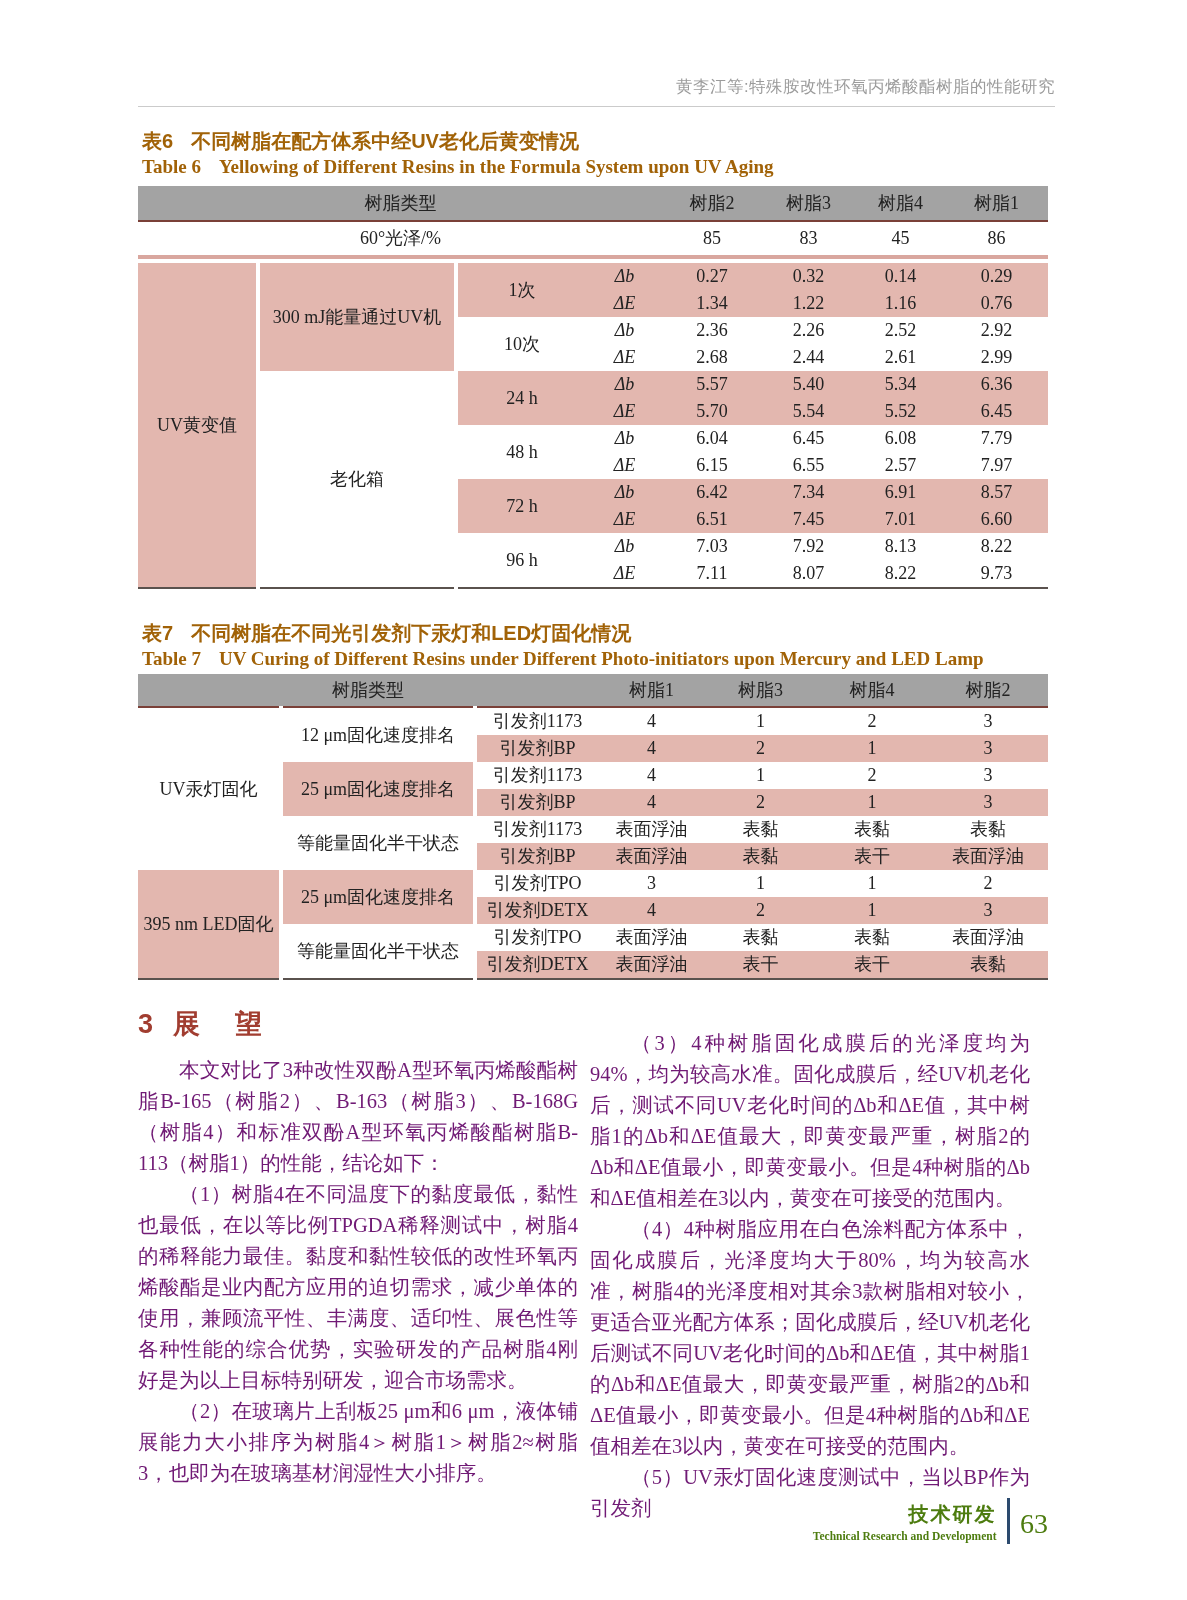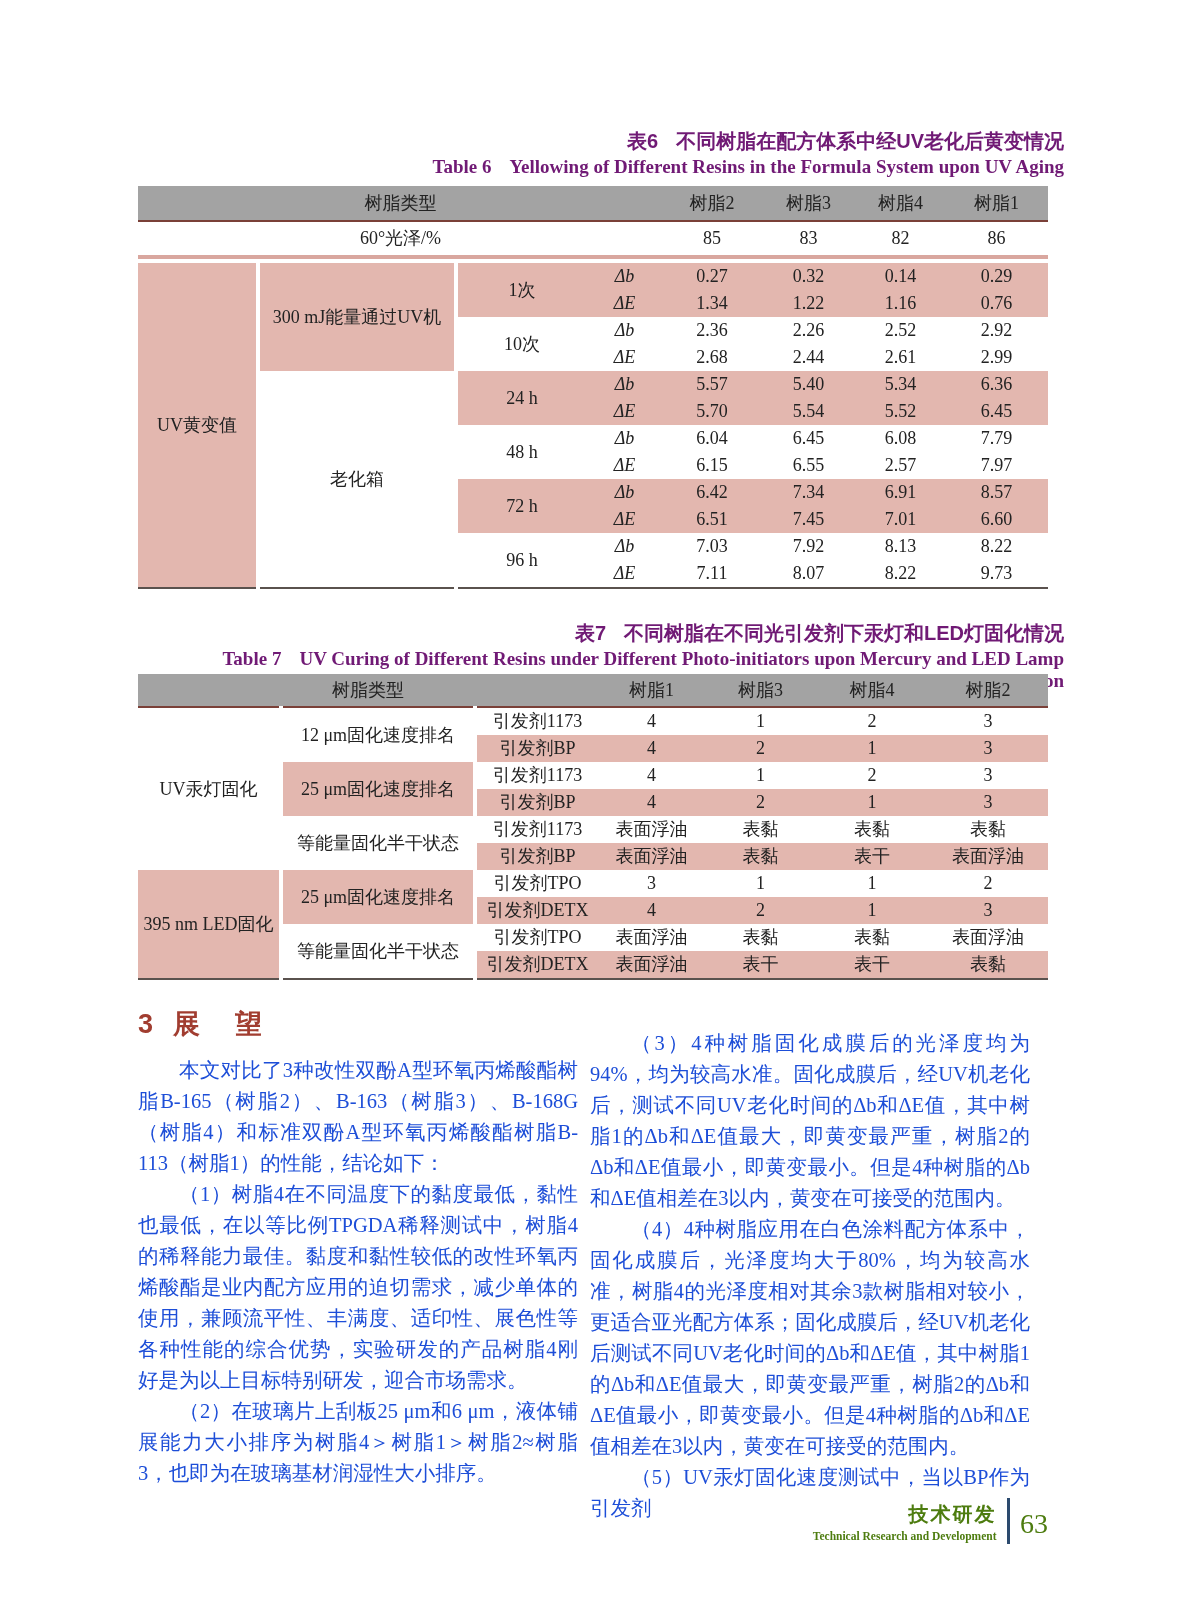--- a/index.html
+++ b/index.html
@@ -8,21 +8,21 @@
     font-family:"Liberation Serif","DejaVu Serif",serif; color:#1c1c1c; overflow:hidden;
   }
   
   .running-head {
     position:absolute; left:138px; top:76px; width:917px; text-align:right;
     font-family:"Liberation Sans","DejaVu Sans",sans-serif;
     font-size:16.5px; color:#9b9b9b; padding-bottom:8px;
     border-bottom:1.5px solid #cbcbcb; letter-spacing:0.5px;
   }
   
-  .cap { position:absolute; left:154px; width:910px; text-align:right; font-weight:bold; color:#701a75; }
+  .cap { position:absolute; left:142px; width:910px; text-align:left; font-weight:bold; color:#a16207; }
   .cap-zh { font-family:"Liberation Sans","DejaVu Sans",sans-serif; font-size:20px; }
   .cap-en { font-family:"Liberation Serif","DejaVu Serif",serif; font-size:19px; }
   .cap .gap { display:inline-block; width:18px; }
   
   table.t {
     position:absolute; left:138px; width:910px; table-layout:fixed;
     border-collapse:collapse; font-size:18px; color:#222;
     border-bottom:2.5px solid #5a524e;
   }
   table.t td { text-align:center; padding:0; height:27px; line-height:1.15; overflow:hidden; }
@@ -41,38 +41,39 @@
   .cols { position:absolute; left:138px; top:1006px; width:910px; display:flex; gap:12px; }
   .col { width:440px; }
   .col-r { padding-top:22px; }
   .h3 {
     font-family:"Liberation Sans","DejaVu Sans",sans-serif; font-weight:bold;
     font-size:27px; color:#a13d30; margin:0 0 13px 0; letter-spacing:4px;
   }
   .h3 .num { margin-right:20px; letter-spacing:0; }
   p.body {
     font-size:20.5px; line-height:31px; text-align:justify; text-indent:2em;
-    margin:0; color:#1d4ed8;
+    margin:0; color:#701a75;
   }
   
   .footer {
     position:absolute; left:138px; top:1498px; width:910px;
     display:flex; justify-content:flex-end; align-items:center; color:#4d7c0f;
   }
   .f-txt { text-align:right; }
   .f-zh { font-family:"Liberation Sans","DejaVu Sans",sans-serif; font-weight:bold; font-size:20px; letter-spacing:2px; }
   .f-en { font-family:"Liberation Serif","DejaVu Serif",serif; font-weight:bold; font-size:11.5px; margin-top:2px; }
   .f-bar { width:3.5px; height:46px; background:#2c4a6e; margin:0 10px; }
   .f-num { font-family:Liberation Serif, serif; font-size:28px; padding-top:6px; }
 </style>
 </head>
 <body>
 
 <div class="page">
 
+  <div class="running-head">黄李江等:特殊胺改性环氧丙烯酸酯树脂的性能研究</div>
 
   <div class="cap cap-zh" style="top:128px;"><span>表6</span><span class="gap"></span><span>不同树脂在配方体系中经UV老化后黄变情况</span></div>
   <div class="cap cap-en" style="top:156px;"><span>Table 6</span><span class="gap"></span><span>Yellowing of Different Resins in the Formula System upon UV Aging</span></div>
 
   <table class="t t6" style="top:186px;">
     <colgroup>
       <col style="width:120px">
         <col style="width:198px">
         <col style="width:130px">
         <col style="width:77px">
@@ -86,21 +87,21 @@
       <td colspan="4" class="lt">树脂类型</td>
       <td>树脂2</td>
       <td>树脂3</td>
       <td>树脂4</td>
       <td>树脂1</td>
     </tr>
     <tr class="gr">
       <td colspan="4" class="lt">60°光泽/%</td>
       <td>85</td>
       <td>83</td>
-      <td>82</td>
+      <td>45</td>
       <td>86</td>
     </tr>
     <tr class="rp">
           <td colspan="8"></td>
         </tr>
     <tr class="rw">
           <td colspan="8"></td>
         </tr>
 
     <tr>

